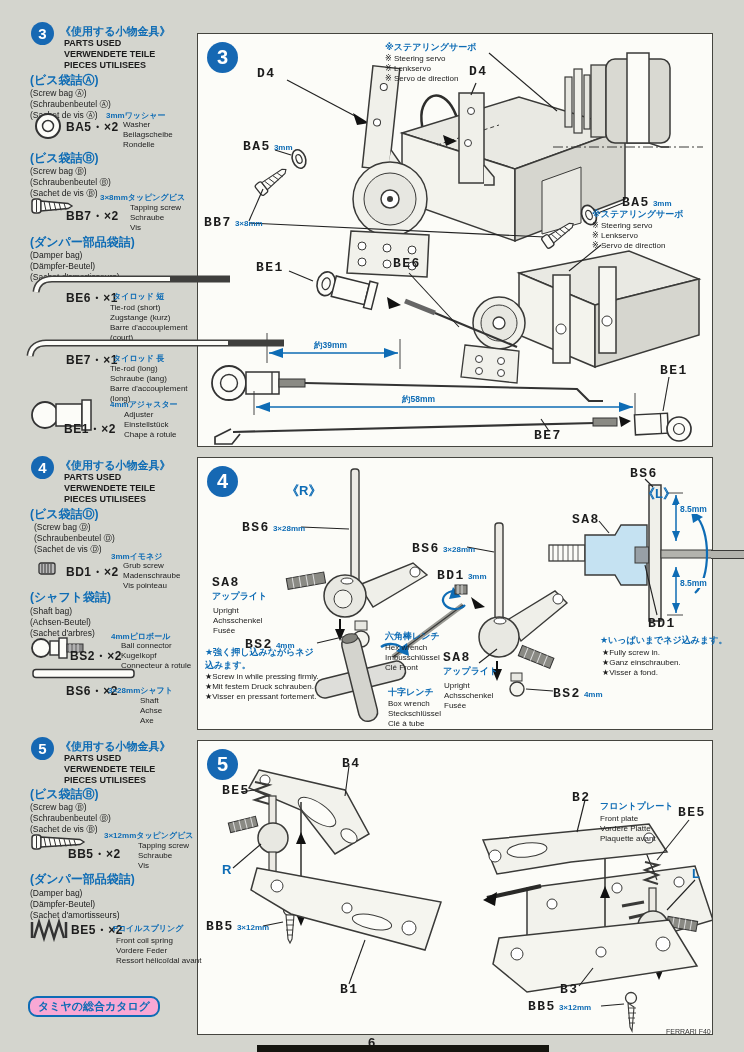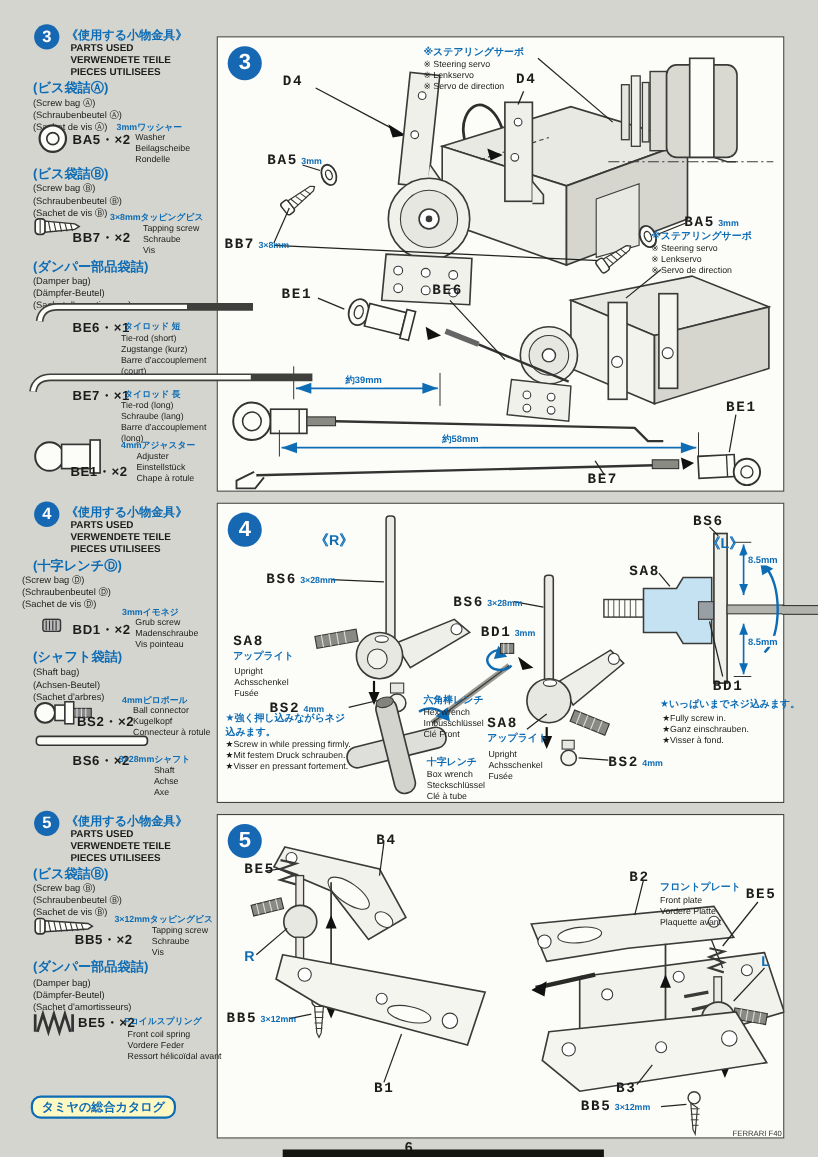--- a/index.html
+++ b/index.html
@@ -19,21 +19,21 @@
   .pcode{font-weight:bold;font-size:12px;letter-spacing:.5px;white-space:nowrap;}
   .psize{color:var(--blue);font-size:8px;font-weight:bold;white-space:nowrap;}
   .pdesc{font-size:8px;line-height:10px;white-space:nowrap;}
   .plbl{font-weight:bold;font-size:13px;letter-spacing:1.5px;white-space:nowrap;font-family:Liberation Mono, monospace;}
   .psz{color:var(--blue);font-size:8px;font-weight:bold;margin-left:3px;}
   .notejp{color:var(--blue);font-size:9px;font-weight:bold;white-space:nowrap;}
   .noteln{font-size:8px;line-height:10px;white-space:nowrap;}
   .dim{color:var(--blue);font-weight:bold;font-size:8.5px;background:#fcfcf8;padding:0 2px;white-space:nowrap;}
   .rl{color:var(--blue);font-weight:bold;font-size:13px;white-space:nowrap;}
   .catbadge{border:2px solid var(--blue);border-radius:9px;color:var(--blue);font-weight:bold;
-            font-size:11px;padding:1px 8px;background:#fef9c3;white-space:nowrap;}
+            font-size:11px;padding:1px 8px;background:#f9a8d4;white-space:nowrap;}
   .catnote{font-size:7.5px;line-height:10px;white-space:nowrap;color:#333;}
   svg{display:block;}
 </style>
 </head>
 <body>
 
 <div id="page">
 
   <div class="stepbox" style="left:197px;top:33px;width:516px;height:414px"></div>
   <div class="stepbox" style="left:197px;top:457px;width:516px;height:273px"></div>
@@ -130,22 +130,22 @@
     <div>Chape à rotule</div>
   </div>
 
   <div class="smallnum abs" style="left:31px;top:456px">4</div>
   <div class="hdr-jp abs" style="left:60px;top:458px">《使用する小物金具》</div>
   <div class="hdr-en abs" style="left:64px;top:472px">
     <div>PARTS USED</div>
     <div>VERWENDETE TEILE</div>
     <div>PIECES UTILISEES</div>
   </div>
-  <div class="gtitle abs" style="left:30px;top:506px">(十字レンチⒹ)</div>
-  <div class="gsub abs" style="left:20px;top:522px">
+  <div class="gtitle abs" style="left:30px;top:506px">(ビス袋詰Ⓓ)</div>
+  <div class="gsub abs" style="left:34px;top:522px">
     <div>(Screw bag Ⓓ)</div>
     <div>(Schraubenbeutel Ⓓ)</div>
     <div>(Sachet de vis Ⓓ)</div>
   </div>
 
   <svg class="abs" style="left:38px;top:562px" width="20" height="14">
     <rect x="1" y="1" width="16" height="11" rx="2" fill="#bbb" stroke="#333" stroke-width="1.3"></rect>
     <path d="M4,2 v9 M7,2 v9 M10,2 v9 M13,2 v9" stroke="#333" stroke-width="1"></path>
   </svg>
   <div class="pcode abs" style="left:66px;top:564px">BD1・×2</div>

